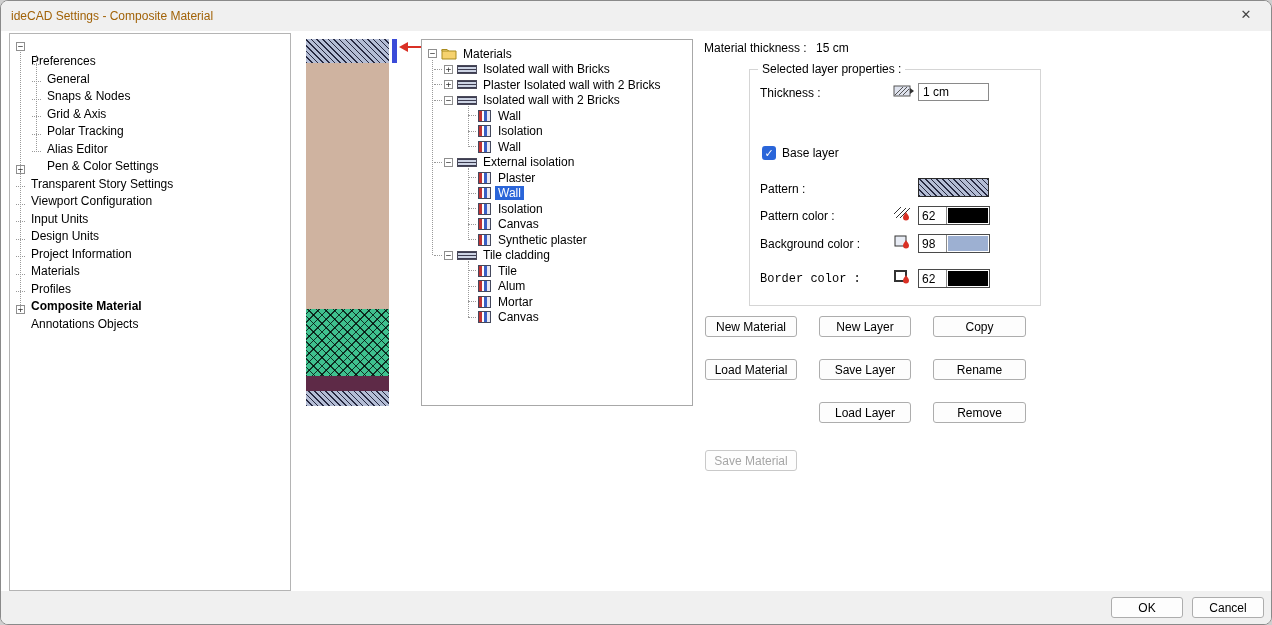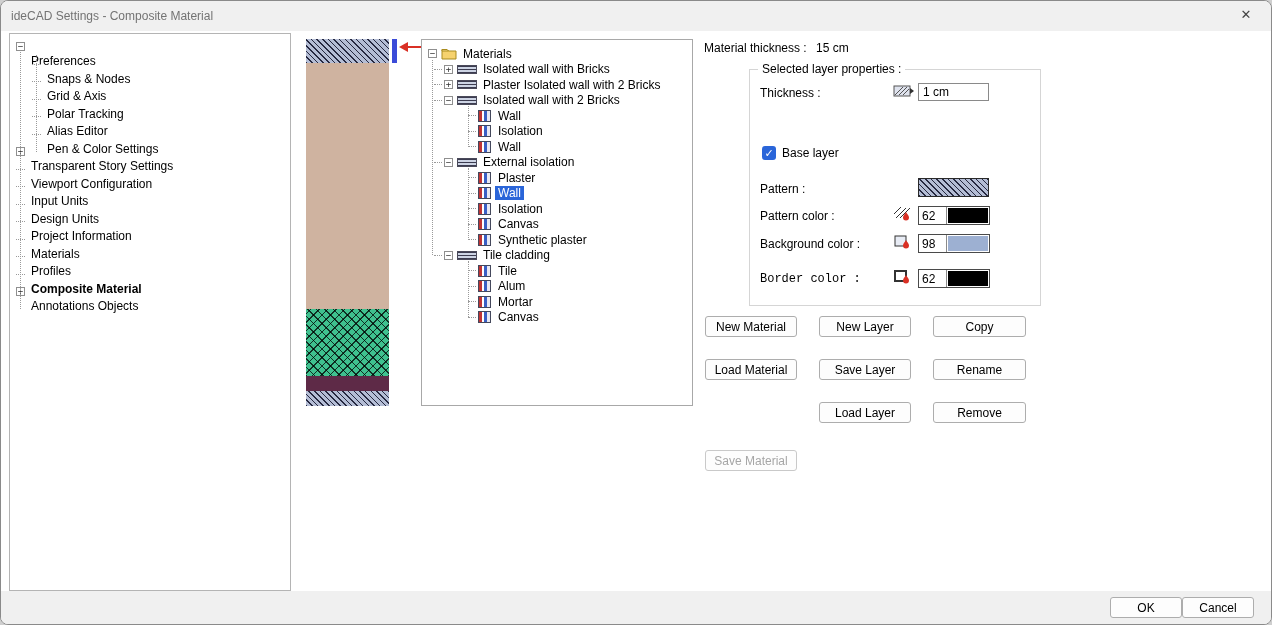--- a/index.html
+++ b/index.html
@@ -1,21 +1,21 @@
 <!DOCTYPE html>
 <html><head>
 <meta charset="utf-8">
 <style>
   * { margin:0; padding:0; box-sizing:border-box; }
   body { background:#cfcfcf; font-family:"Liberation Sans", sans-serif; }
   .window { position:relative; width:1272px; height:625px; background:#ffffff;
             border:1px solid #8a8a8a; border-radius:8px; overflow:hidden; font-size:12px; color:#000; }
   
   .titlebar { position:absolute; left:0; top:0; right:0; height:30px; background:#f0f0f0; }
-  .title { position:absolute; left:10px; top:8px; font-size:12px; color:#737373; }
+  .title { position:absolute; left:10px; top:8px; font-size:12px; color:#a16207; }
   .close { position:absolute; right:10px; top:6px; width:30px; height:18px; text-align:center;
            font-size:13px; color:#444; cursor:default; }
   
   .settings-panel { position:absolute; left:8px; top:32px; width:282px; height:558px;
                     border:1px solid #b4b4b4; background:#fff; overflow:hidden; }
   .stree { position:relative; padding-top:4px; }
   .srow { height:17.5px; display:flex; align-items:center; white-space:nowrap; }
   .srow.lvl0 { padding-left:6px; }
   .srow.lvl1 { padding-left:22px; }
   .exp { flex:none; width:9px; height:9px; border:1px solid #8f8f8f; background:#fff;
@@ -72,41 +72,45 @@
                     font:12px "Liberation Sans", sans-serif; padding:0 3px; }
   .cswatch { flex:1; box-shadow: inset 0 0 0 1px #fff; }
   
   .btn-grid { position:absolute; left:704px; top:315px; display:grid;
               grid-template-columns:92px 92px 93px; column-gap:5px; row-gap:13px;gap:22px; }
   .btn { height:21px; font:12px "Liberation Sans", sans-serif; border:1px solid #adadad;
          background:#fdfdfd; border-radius:3px; color:#000; cursor:default; }
   .btn.disabled { color:#a6a6a6; border-color:#c9c9c9;margin-top:48px; }
   
   .bottombar { position:absolute; left:0; right:0; bottom:0; height:33px; background:#f0f0f0;
-               display:flex; justify-content:flex-end; align-items:center; padding-right:17px; }
+               display:flex; justify-content:flex-end; align-items:center; gap:9px; padding-right:7px; }
   .btn.dlg { width:72px; }
 </style>
 </head>
 <body>
 
 <div class="window">
 
   <div class="titlebar">
     <span class="title">ideCAD Settings - Composite Material</span>
     <span class="close">✕</span>
   </div>
 
   <div class="settings-panel">
     <div class="stree">
       <div class="guide" style="left:10px; top:18px; height:257px;"></div>
       <div class="guide" style="left:26px; top:21px; height:97px;"></div>
 
       <div class="srow lvl0">
         <span class="exp">−</span>
         <span class="slabel">Preferences</span>
+      </div>
+      <div class="srow lvl1">
+        <span class="dash"></span>
+        <span class="slabel">General</span>
       </div>
       <div class="srow lvl1">
         <span class="dash"></span>
         <span class="slabel">Snaps &amp; Nodes</span>
       </div>
       <div class="srow lvl1">
         <span class="dash"></span>
         <span class="slabel">Grid &amp; Axis</span>
       </div>
       <div class="srow lvl1">

